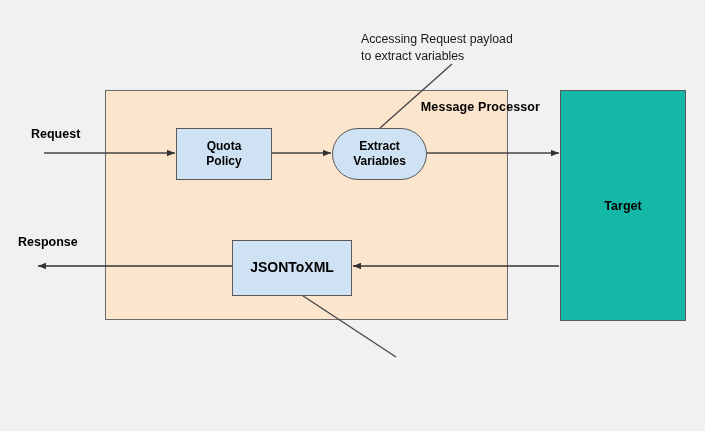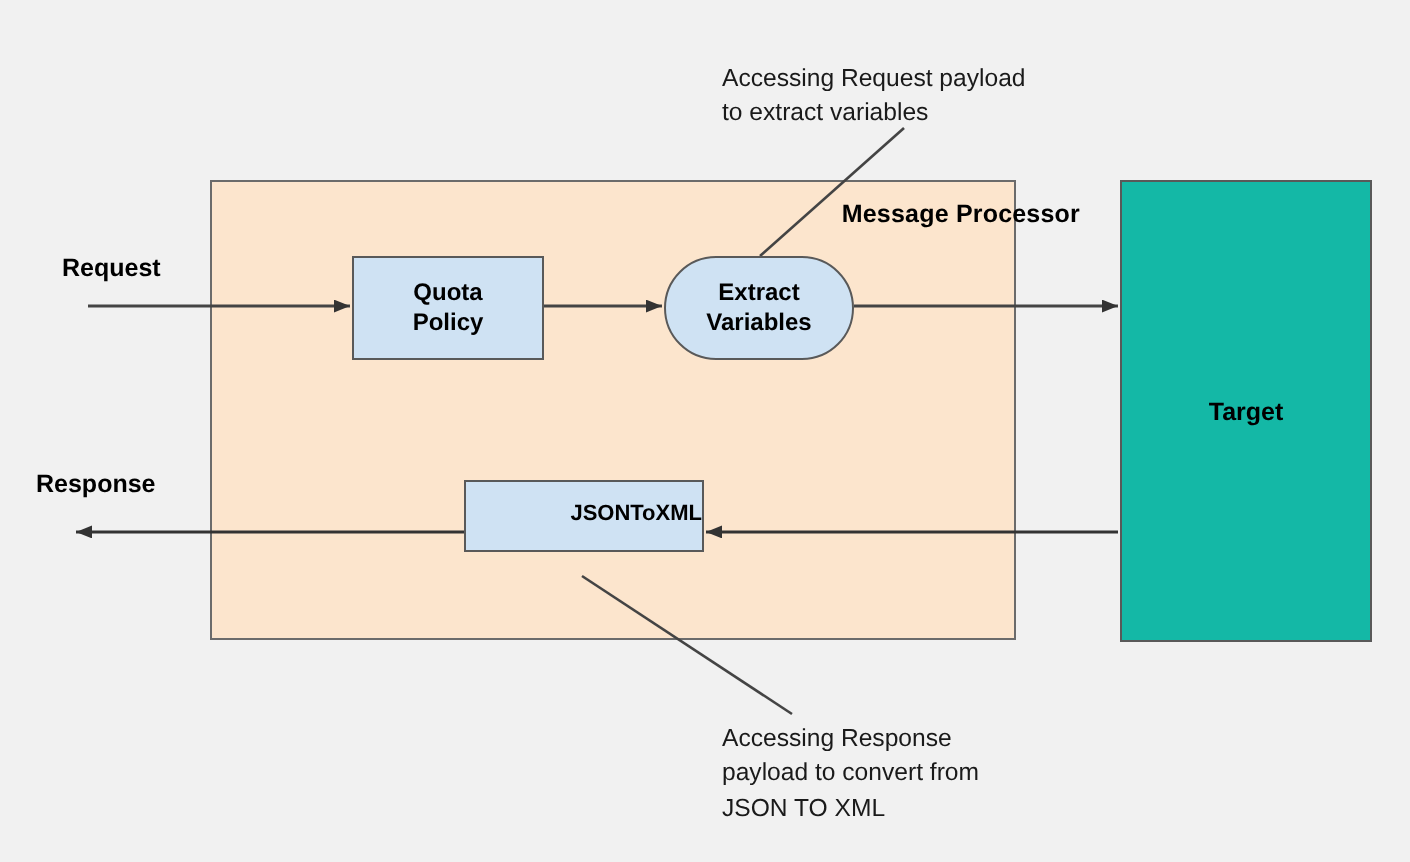--- a/index.html
+++ b/index.html
@@ -61,21 +61,21 @@
     align-items: center;
     justify-content: center;
     text-align: center;
     font-size: 12px;
     font-weight: bold;
     color: #000000;
     line-height: 1.25;
   }
   #box-quota   { left: 176px; top: 128px; width: 96px;  height: 52px; }
   #box-extract { left: 332px; top: 128px; width: 95px;  height: 52px; border-radius: 26px; }
-  #box-jsontoxml { left: 232px; top: 240px; width: 120px; height: 36px; font-size: 11px; justify-content: flex-end; }
+  #box-jsontoxml { left: 232px; top: 240px; width: 120px; height: 56px; font-size: 14px; }
 
   
   .target-box {
     position: absolute;
     left: 560px;
     top: 90px;
     width: 126px;
     height: 231px;
     background: #14b8a6;
     border: 1.5px solid #595959;
@@ -154,17 +154,14 @@
 
   <div class="target-box">
     <span>Target</span>
   </div>
 
   <div class="edge-label" id="label-request">Request</div>
   <div class="edge-label" id="label-response">Response</div>
 
   <div class="annotation" id="ann-request">Accessing Request payload
 to extract variables</div>
-  <div class="annotation" id="ann-response">Accessing Response
-payload to convert from
-JSON TO XML</div>
 
 </div>
 
 </body></html>

